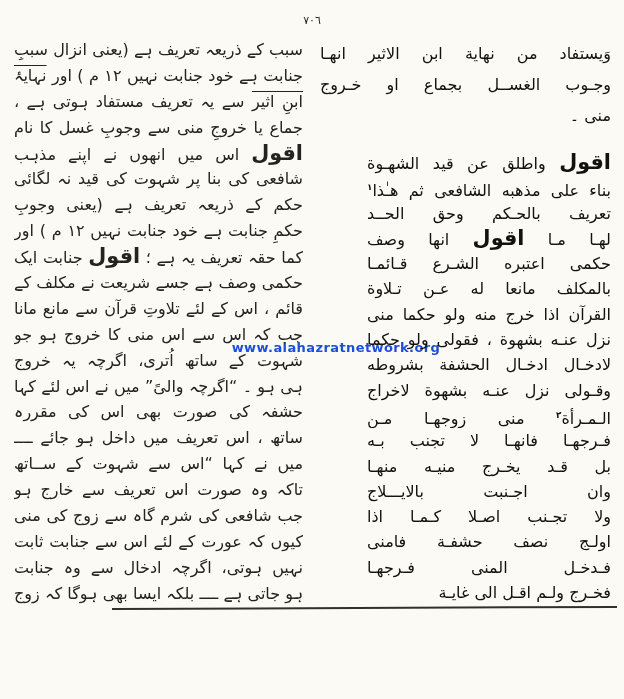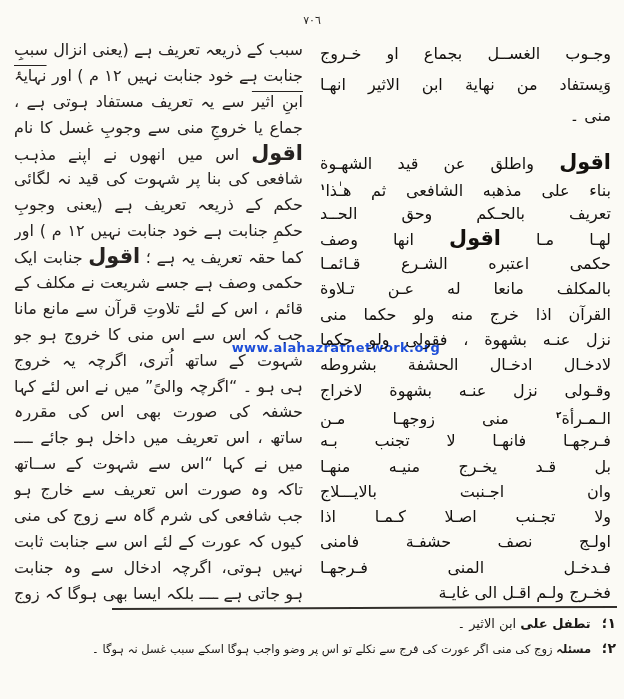--- a/index.html
+++ b/index.html
@@ -59,21 +59,21 @@
     width: 289px;
     font-size: 16px;
     color: #262220;
   }
   .ln {
     text-align: justify;
     text-align-last: justify;
     overflow: hidden;
   }
   .p1 .ln { height: 31px; line-height: 31px; }
-  .p2 { margin-top: 19px; }
+  .p2 { margin-top: 19px; margin-left: 47px; }
   .p2 .ln { height: 25.3px; line-height: 25.3px; }
   .col-left .ln { height: 25.9px; line-height: 25.9px; }
   .last { text-align-last: right; }
   .indent { padding-left: 66px; }
   .b  { font-weight: bold; font-size: 1.3em; }
   .ov { text-decoration: overline; }
   .fnm {
     font-size: 0.55em;
     vertical-align: super;
     font-weight: bold;
@@ -114,22 +114,22 @@
 
 <div class="page">
 
   <div class="pagenum">٧٠٦</div>
 
   <div class="watermark">www.alahazratnetwork.org</div>
 
   <div class="col col-right">
     <div class="para p1">
 
-    <div class="ln">وجـوب الغســل بجماع او خـروج</div>
-        <div class="ln">وَيستفاد من نهاية ابن الاثير انهـا</div>
+    <div class="ln">وَيستفاد من نهاية ابن الاثير انهـا</div>
+        <div class="ln">وجـوب الغســل بجماع او خـروج</div>
         <div class="ln last indent"><span>منى ۔</span></div>
       </div>
     <div class="para p2">
 
     <div class="ln"><span class="b">اقول</span><span> واطلق عن قيد الشهـوة</span></div>
         <div class="ln"><span>بناء على مذهبه الشافعى ثم هـٰذا</span><span class="fnm">۱</span></div>
         <div class="ln">تعريف بالحـكم وحق الحــد</div>
         <div class="ln"><span>لهـا مـا </span><span class="b">اقول</span><span> انها وصف</span></div>
         <div class="ln">حكمى اعتبره الشـرع قـائمـا</div>
         <div class="ln">بالمكلف مانعا له عـن تـلاوة</div>
@@ -169,25 +169,14 @@
       <div class="ln">میں نے کہا “اس سے شہوت کے ســاتھ اتری”</div>
       <div class="ln">تاکہ وہ صورت اس تعریف سے خارج ہو جائے</div>
       <div class="ln">جب شافعی کی شرم گاہ سے زوج کی منی باہر آئے،</div>
       <div class="ln">کیوں کہ عورت کے لئے اس سے جنابت ثابت</div>
       <div class="ln">نہیں ہوتی، اگرچہ ادخال سے وہ جنابت والی</div>
       <div class="ln last"><span>ہو جاتی ہے ــــ بلکہ ایسا بھی ہوگا کہ زوج کی منی</span></div>
     </div>
 
   <div class="fn-sep"></div>
 
-  <div class="footnotes">
-
-  <div class="fn-line fn1">
-      <span class="fn-marker">۱؛</span>
-      <span class="fn-text"><span class="fb">تطفل علی</span><span> ابن الاثیر ۔</span></span>
-    </div>
-      <div class="fn-line fn2">
-      <span class="fn-marker">۲؛</span>
-      <span class="fn-text"><span class="fb">مسئلہ</span><span> زوج کی منی اگر عورت کی فرج سے نکلے تو اس پر وضو واجب ہوگا اسکے سبب غسل نہ ہوگا ۔</span></span>
-    </div>
-    </div>
 
 </div>
 
 </body></html>

